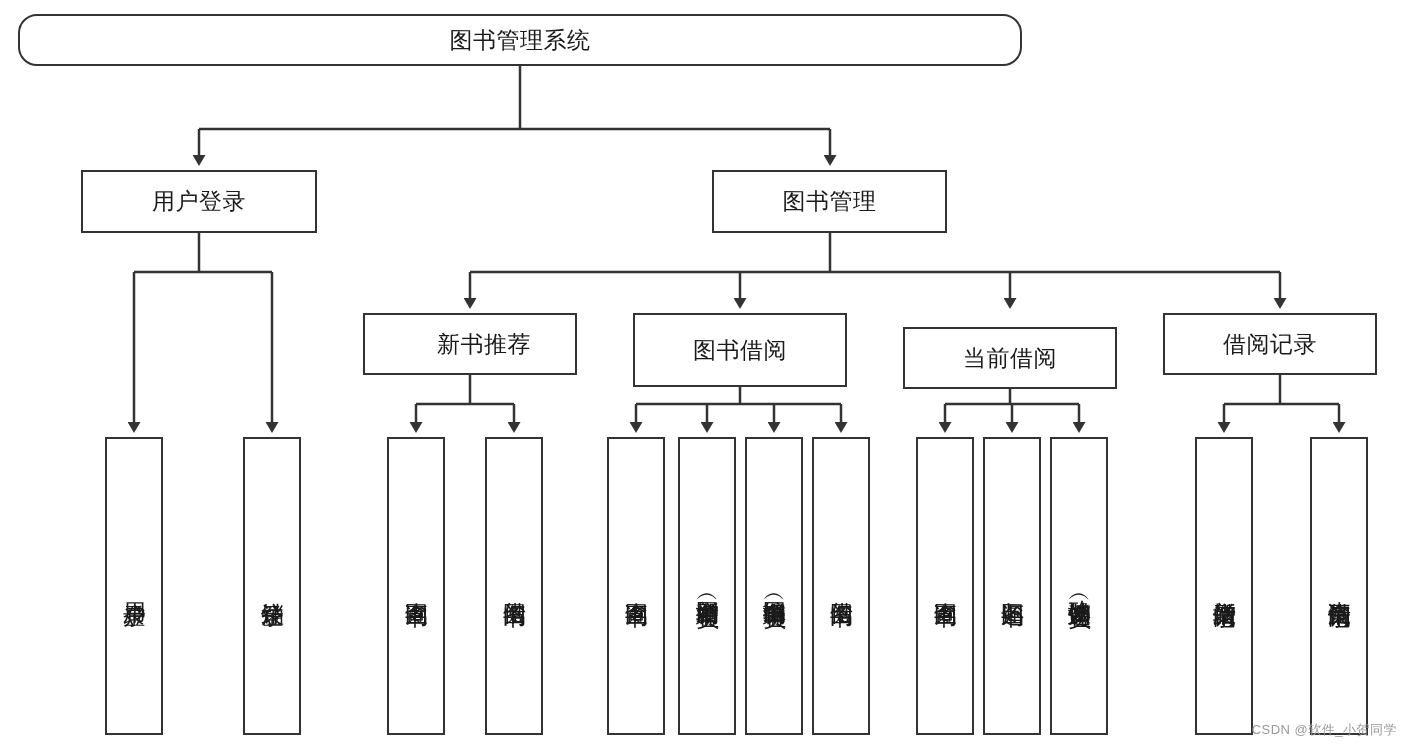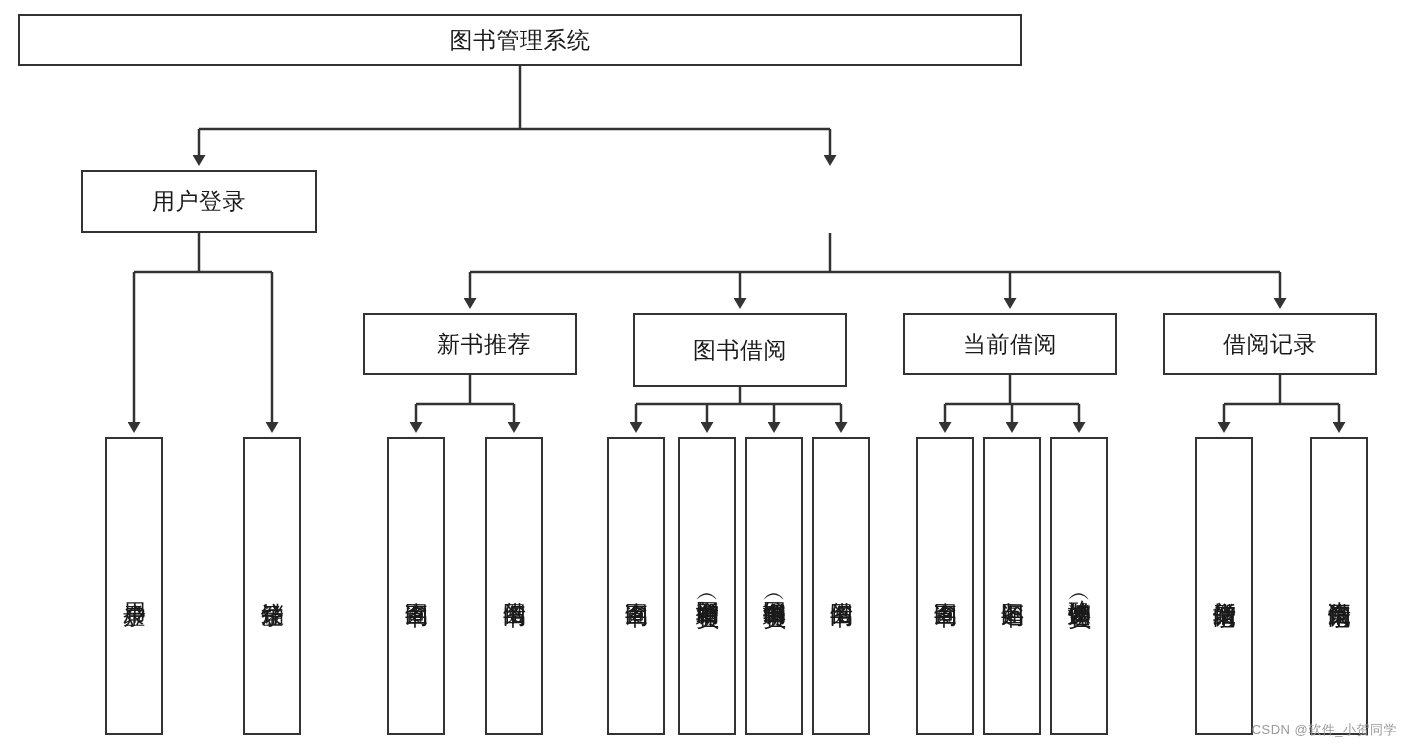--- a/index.html
+++ b/index.html
@@ -35,20 +35,21 @@
     justify-content: center;
     color: #1a1a1a;
   }
   .node-h {
     font-size: 23px;
     letter-spacing: 0.5px;
     white-space: nowrap;
   }
   .node-root {
     font-size: 23px;
+    border-radius: 19px;
   }
   .node-v {
     writing-mode: vertical-rl;
     text-orientation: upright;
     font-size: 23px;
     line-height: 1.12;
     letter-spacing: 1px;
     text-align: center;
     padding: 4px 0;
   }
@@ -121,28 +122,31 @@
     </g>
   </svg>
 
   <div class="node node-h node-root" style="left: 18px; top: 14px; width: 1004px; height: 52px;">
     <span>图书管理系统</span>
   </div>
 
   <div class="node node-h" style="left: 81px; top: 170px; width: 236px; height: 63px;">
     <span>用户登录</span>
   </div>
+  <div class="node node-h" style="left: 712px; top: 170px; width: 235px; height: 63px;">
+    <span>图书管理</span>
+  </div>
 
   <div class="node node-h" style="left: 363px; top: 313px; width: 214px; height: 62px; padding-left: 28px;">
     <span>新书推荐</span>
   </div>
   <div class="node node-h" style="left: 633px; top: 313px; width: 214px; height: 74px;">
     <span>图书借阅</span>
   </div>
-  <div class="node node-h" style="left: 903px; top: 313px; width: 214px; height: 62px;">
+  <div class="node node-h" style="left: 903px; top: 327px; width: 214px; height: 62px;">
     <span>当前借阅</span>
   </div>
   <div class="node node-h" style="left: 1163px; top: 313px; width: 214px; height: 62px;">
     <span>借阅记录</span>
   </div>
 
   <div class="node node-v" style="left: 105px; top: 437px; width: 58px; height: 298px;">
     <span class="vtext">用户登录</span>
   </div>
   <div class="node node-v" style="left: 243px; top: 437px; width: 58px; height: 298px;">

